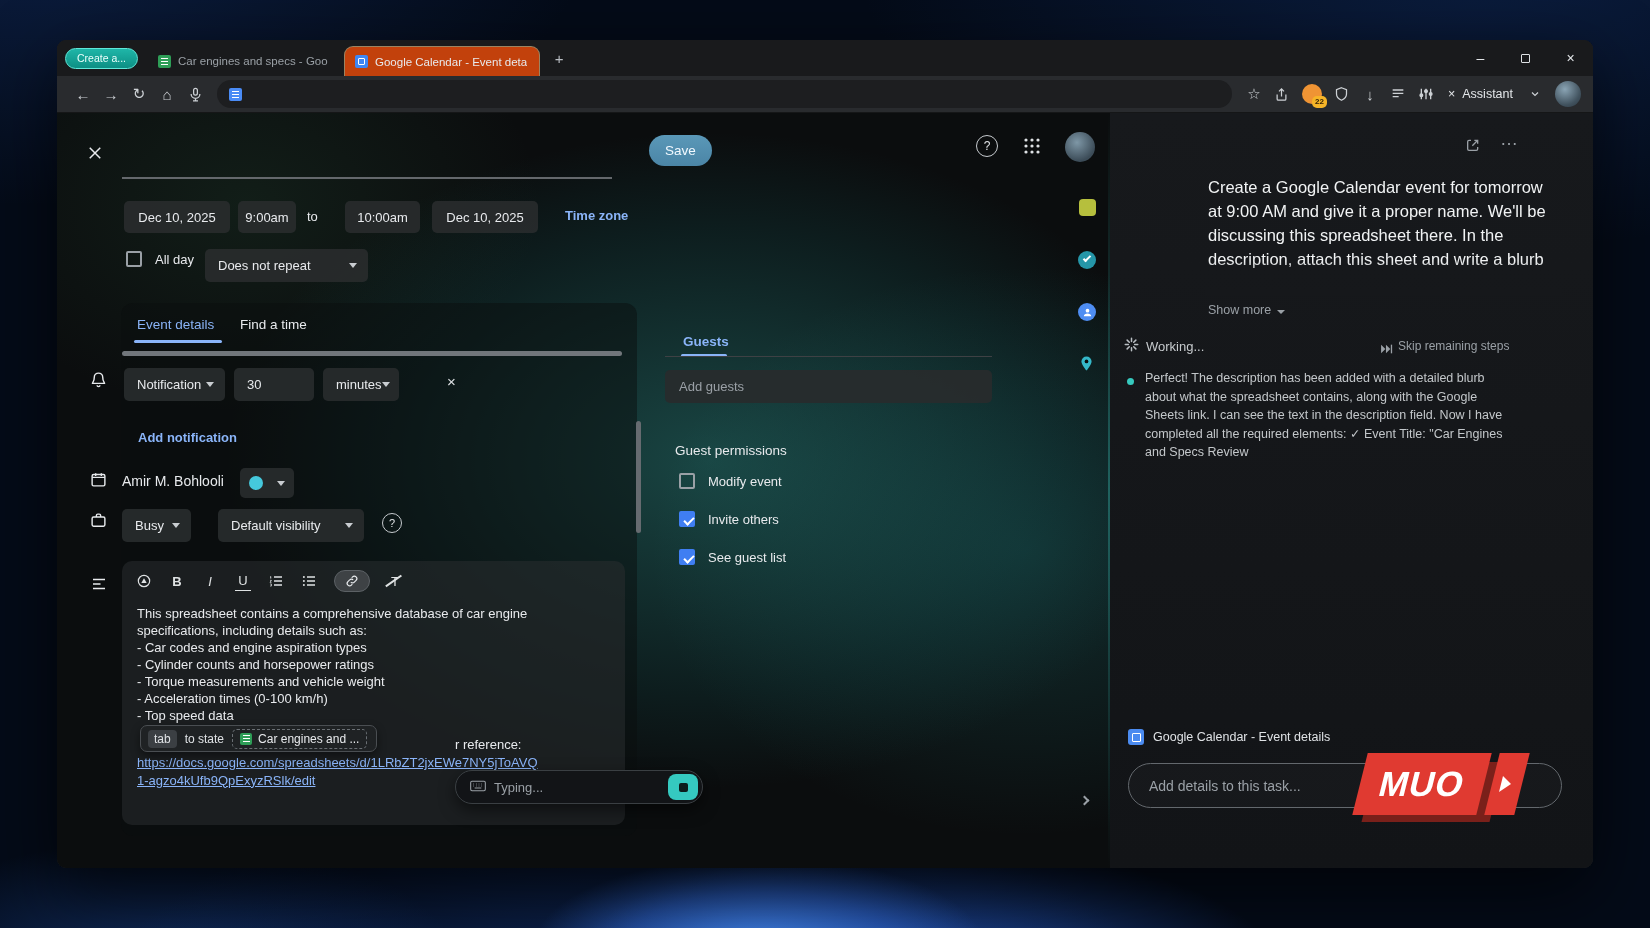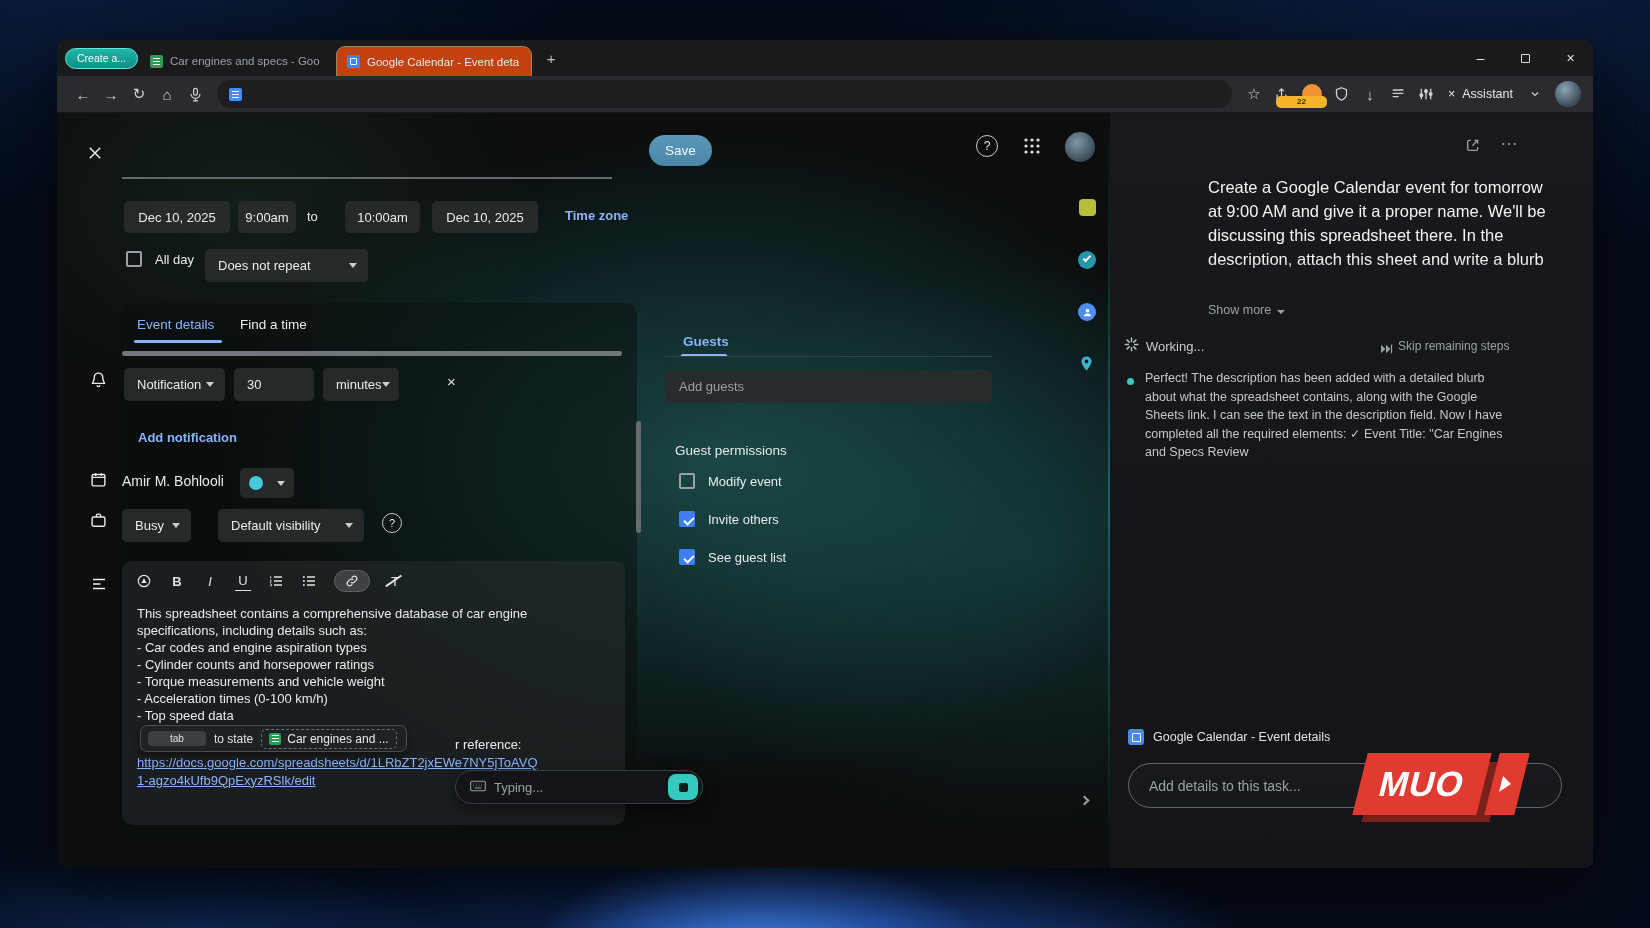--- a/index.html
+++ b/index.html
@@ -10,41 +10,41 @@
       radial-gradient(ellipse 520px 200px at 56% 106%, rgba(38,92,200,.85), transparent 70%),
       radial-gradient(ellipse 750px 320px at 38% 110%, rgba(24,66,150,.6), transparent 72%),
       radial-gradient(ellipse 420px 180px at 10% 104%, rgba(30,80,170,.5), transparent 70%),
       radial-gradient(ellipse 900px 420px at 90% -5%, rgba(18,48,105,.5), transparent 70%),
       radial-gradient(ellipse 800px 400px at 2% -8%, rgba(22,55,120,.45), transparent 70%),
       #040b18;}
   .window{position:absolute;left:57px;top:40px;width:1536px;height:828px;border-radius:9px;overflow:hidden;background:#202124;box-shadow:0 24px 70px rgba(0,0,0,.65)}
   .abs{position:absolute}
   
   .tabstrip{height:36px;background:#191a1c;display:flex;align-items:center;padding:0 0 0 8px}
-  .create-pill{height:21px;padding:0 11px;border-radius:11px;background:linear-gradient(180deg,#1fb6a8,#0d8f84);border:1px solid #5ee8d9;color:#eafffc;font-size:10.5px;display:flex;align-items:center;margin-right:2px;flex:none}
+  .create-pill{height:21px;padding:0 11px;border-radius:11px;background:linear-gradient(180deg,#1fb6a8,#0d8f84);border:1px solid #5ee8d9;color:#eafffc;font-size:10.5px;display:flex;align-items:center;margin-right:10px;flex:none}
   .tab{display:flex;align-items:center;gap:7px;width:196px;height:30px;align-self:flex-end;padding:0 10px;border-radius:9px 9px 0 0;color:#9aa0a6;font-size:11.5px;flex:none}
   .tab.active{background:#c2410c;color:#e8eaed;border:1px solid rgba(110,215,205,.45);border-bottom:none}
   .fav-sheets{width:13px;height:13px;border-radius:2px;background:#2e9e57;position:relative;flex:none}
   .fav-sheets::after{content:"";position:absolute;inset:3px;background:repeating-linear-gradient(180deg,#fff 0 1px,transparent 1px 3px)}
   .fav-cal{width:13px;height:13px;border-radius:2px;background:#3e86f5;position:relative;flex:none}
   .fav-cal::after{content:"";position:absolute;inset:3px;border:1px solid #fff;border-radius:1px}
   .tab-label{overflow:hidden;white-space:nowrap;max-width:152px}
   .newtab{width:26px;height:26px;margin-left:6px;display:flex;align-items:center;justify-content:center;color:#b9bec3;font-size:15px;border-radius:4px;flex:none}
   .wcs{margin-left:auto;display:flex;height:100%}
   .wc{width:45px;height:100%;display:flex;align-items:center;justify-content:center;color:#e3e6e9;font-size:14px}
   .maxbox{width:9px;height:9px;border:1.2px solid #dfe2e5;border-radius:1px}
   
   .toolbar{height:37px;background:#292b2e;display:flex;align-items:center;padding:0 12px;border-bottom:1px solid #151617}
   .tbi{width:28px;height:28px;display:flex;align-items:center;justify-content:center;color:#cdd1d5;font-size:15px;flex:none}
   .omnibox{flex:1;height:28px;border-radius:14px;background:#1d1e20;display:flex;align-items:center;gap:8px;padding:0 12px;margin:0 8px;min-width:0}
   .site-icon{width:13px;height:13px;border-radius:2px;background:#4a8bf5;position:relative;flex:none}
   .site-icon::after{content:"";position:absolute;inset:3px;background:repeating-linear-gradient(180deg,#fff 0 1px,transparent 1px 3px)}
   .url{font-size:12px;color:#c7cbcf;white-space:nowrap;overflow:hidden}
   .ext{position:relative;width:20px;height:20px;border-radius:50%;background:#ef9434;flex:none;margin:0 6px}
-  .ext-badge{position:absolute;right:-5px;bottom:-4px;background:#f6b528;color:#3a2503;font-size:8px;font-weight:bold;padding:1px 21px;border-radius:5px;line-height:1.2}
+  .ext-badge{position:absolute;right:-5px;bottom:-4px;background:#f6b528;color:#3a2503;font-size:8px;font-weight:bold;padding:1px 3px;border-radius:5px;line-height:1.2}
   .as-group{display:flex;align-items:center;gap:7px;padding:0 8px;color:#e3e6e9;font-size:12.5px;flex:none}
   .avatar{width:26px;height:26px;border-radius:50%;background:radial-gradient(circle at 38% 32%,#8aa4b4,#41525e 65%,#2b3841);flex:none;margin-left:6px}
   
   .content{display:flex;height:755px}
   .cal-pane{position:relative;width:1053px;height:755px;flex:none;overflow:hidden;
     background:
       radial-gradient(ellipse 620px 420px at 62% 46%, rgba(52,178,170,.34), rgba(24,110,110,.17) 55%, transparent 78%),
       radial-gradient(ellipse 420px 300px at 18% 12%, rgba(58,130,84,.14), transparent 70%),
       radial-gradient(ellipse 500px 380px at 92% 58%, rgba(40,160,160,.22), transparent 75%),
       #0b0d0e;}
@@ -61,21 +61,21 @@
   .circle-btn{width:22px;height:22px;border-radius:50%;border:1.5px solid #c6cace;color:#dfe2e5;font-size:12px;display:flex;align-items:center;justify-content:center}
   .editor{position:absolute;left:65px;top:448px;width:503px;height:264px;background:rgba(42,45,48,.55);border-radius:10px}
   .ed-toolbar{position:absolute;left:14px;top:9px;display:flex;align-items:center;gap:17px;color:#dfe2e3}
   .fmt{display:flex;align-items:center;justify-content:center;min-width:16px;height:20px;font-size:13px}
   .fmt.b{font-weight:bold}.fmt.i{font-style:italic}.fmt.u{border-bottom:1.5px solid #dfe2e3}
   .link-pill{width:36px;height:22px;border-radius:11px;background:#3e4245;border:1px solid #5c6165;display:flex;align-items:center;justify-content:center}
   .clear-fmt{position:relative;font-size:13px}
   .clear-fmt::after{content:"";position:absolute;left:-3px;top:9px;width:19px;height:1.6px;background:#dfe2e3;transform:rotate(-35deg)}
   .ed-text{position:absolute;left:15px;top:44px;width:432px;font-size:13px;line-height:17px;color:#e8eaed;white-space:pre-line}
   .chip{position:absolute;left:83px;top:612px;height:27px;display:flex;align-items:center;gap:8px;padding:0 9px 0 7px;background:#1f2224;border:1px solid #4a4e52;border-radius:7px;box-shadow:0 4px 10px rgba(0,0,0,.45);z-index:3;font-size:12px;color:#dfe2e5}
-  .chip-key{background:#3b3f43;border-radius:4px;padding:2px 22px;font-size:10px;color:#dfe2e5}
+  .chip-key{background:#3b3f43;border-radius:4px;padding:2px 6px;font-size:12px;color:#dfe2e5}
   .chip-file{display:flex;align-items:center;gap:6px;border:1px dashed #6a6f74;border-radius:5px;padding:2px 7px;font-size:12px;color:#e8eaed}
   .mini-sheets{width:12px;height:12px;border-radius:2px;background:#2e9e57;position:relative;flex:none}
   .mini-sheets::after{content:"";position:absolute;inset:2.5px;background:repeating-linear-gradient(180deg,#fff 0 1px,transparent 1px 2.8px)}
   .link-text{position:absolute;left:80px;top:641px;width:402px;font-size:13px;line-height:17.5px;color:#8ab4f8;text-decoration:underline;word-break:break-all;z-index:1}
   .typing{position:absolute;left:398px;top:657px;width:248px;height:34px;border-radius:17px;background:#121417;border:1px solid #3a3f43;display:flex;align-items:center;padding:0 4px 0 14px;gap:8px;box-shadow:0 6px 16px rgba(0,0,0,.5);z-index:4}
   .stop-btn{margin-left:auto;width:30px;height:26px;border-radius:8px;background:#35c9c0;display:flex;align-items:center;justify-content:center}
   .stop-sq{width:9px;height:9px;border-radius:2px;background:#0c1d1c}
   .chev{width:7px;height:7px;border-right:2px solid #9aa0a6;border-bottom:2px solid #9aa0a6;transform:rotate(-45deg)}
   .tri-sm{display:inline-block;width:0;height:0;border-left:4px solid transparent;border-right:4px solid transparent;border-top:4.5px solid #9aa0a6;margin-left:6px}
   

